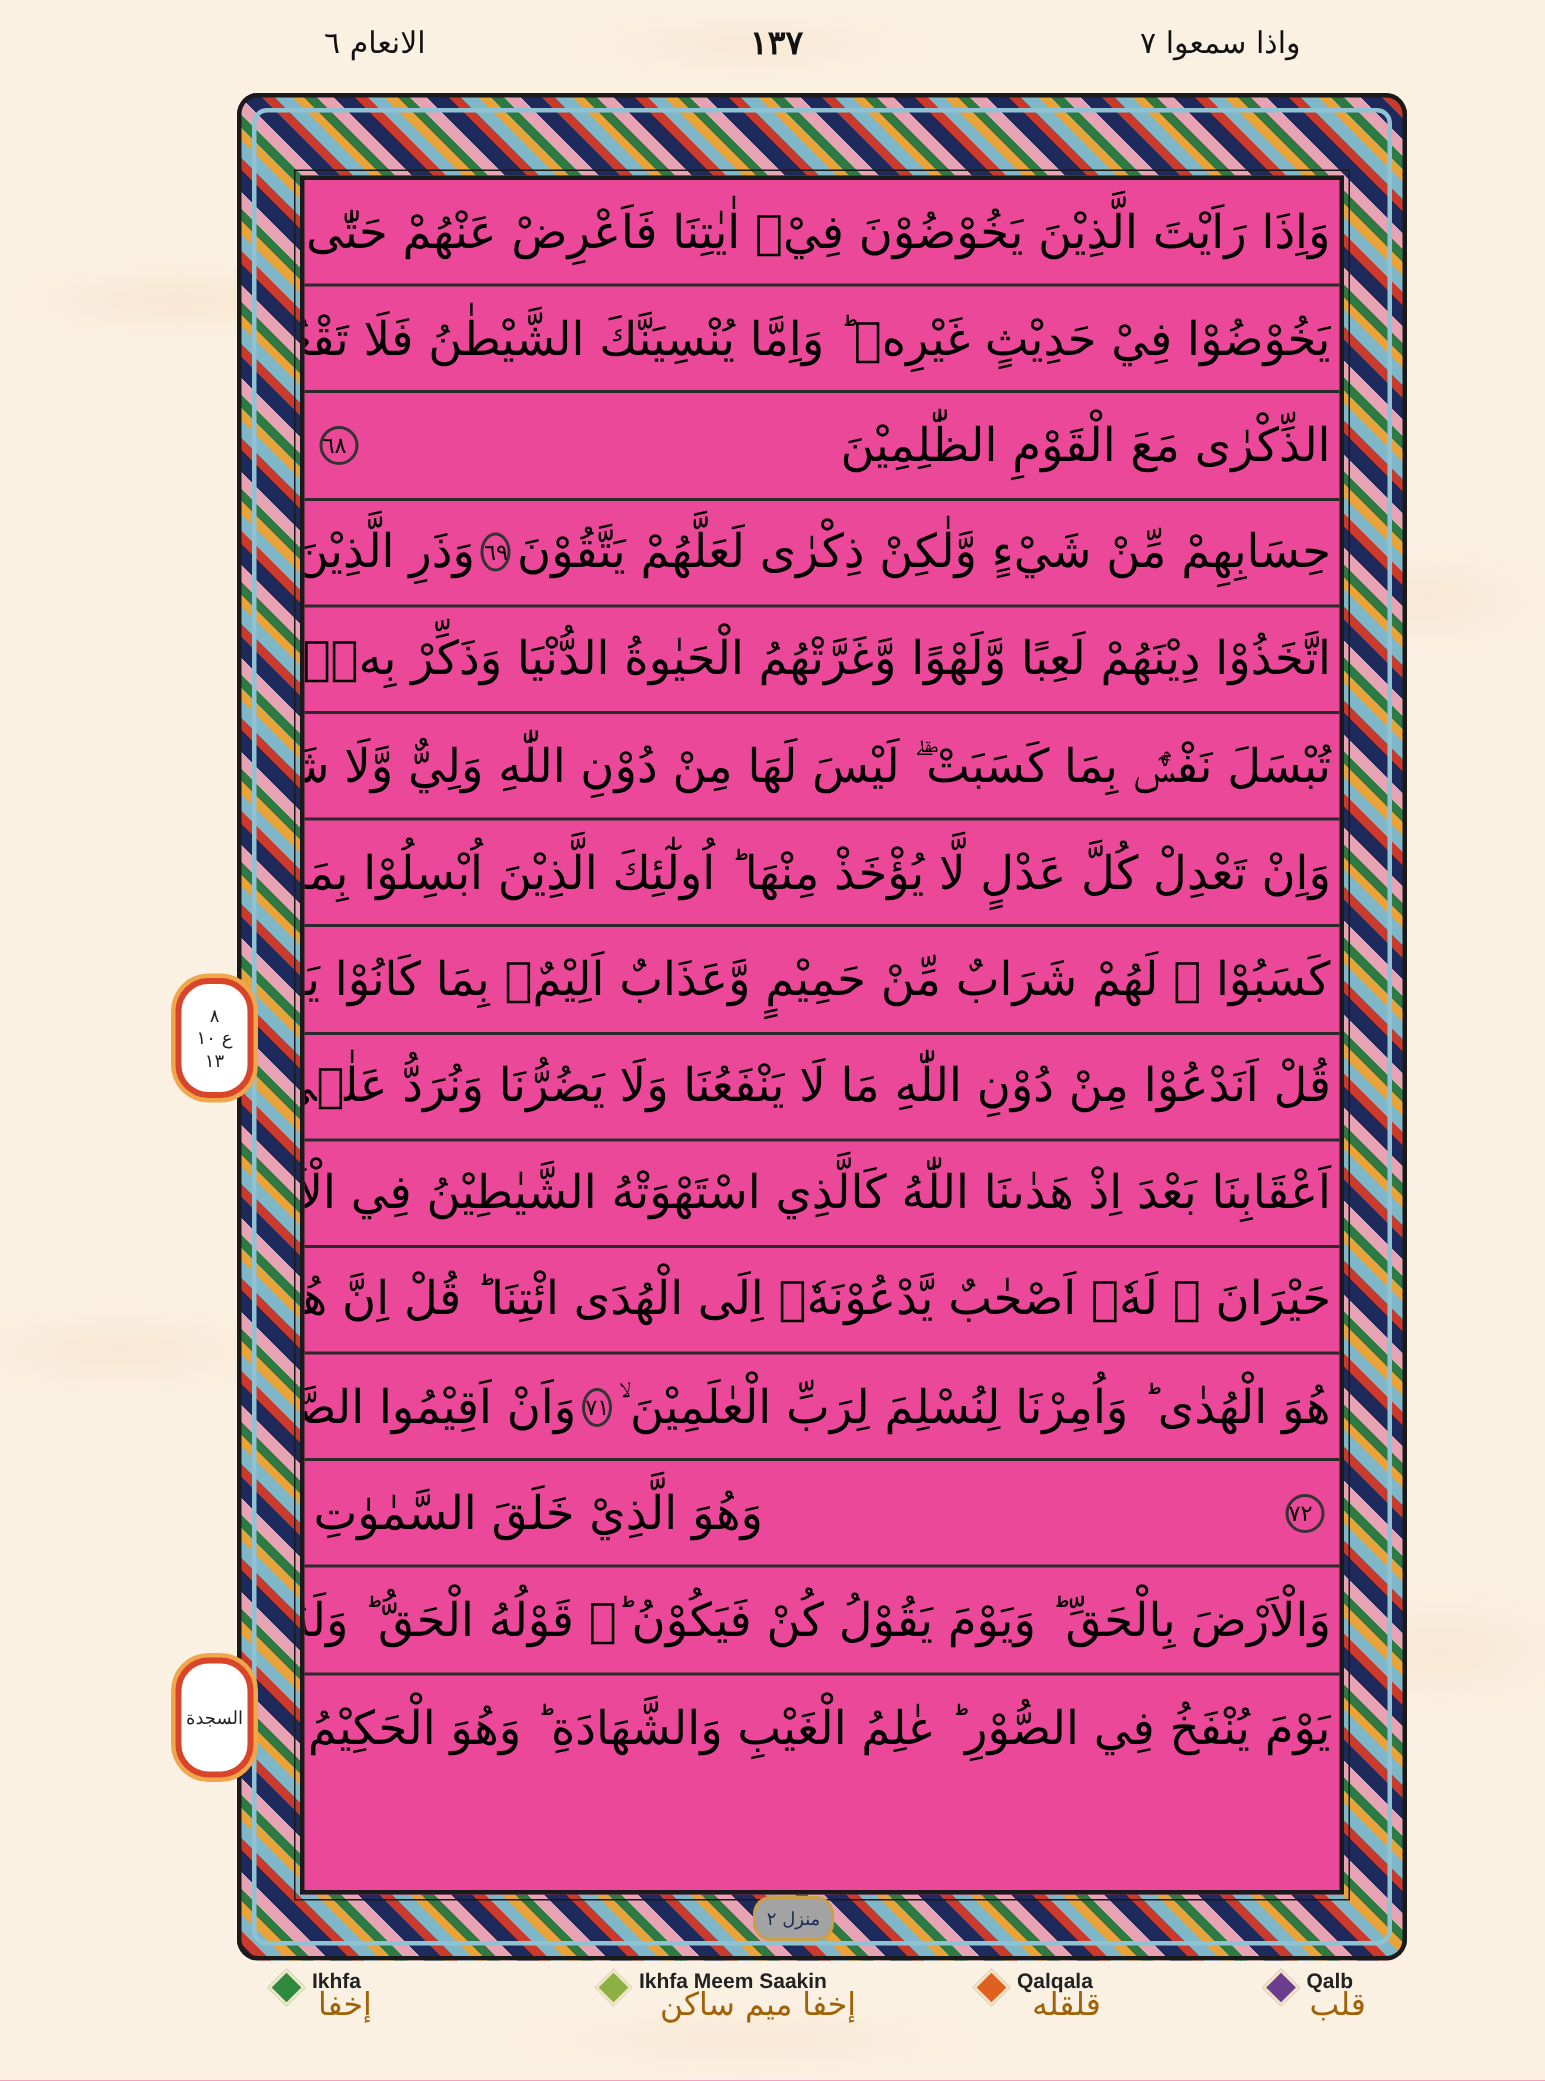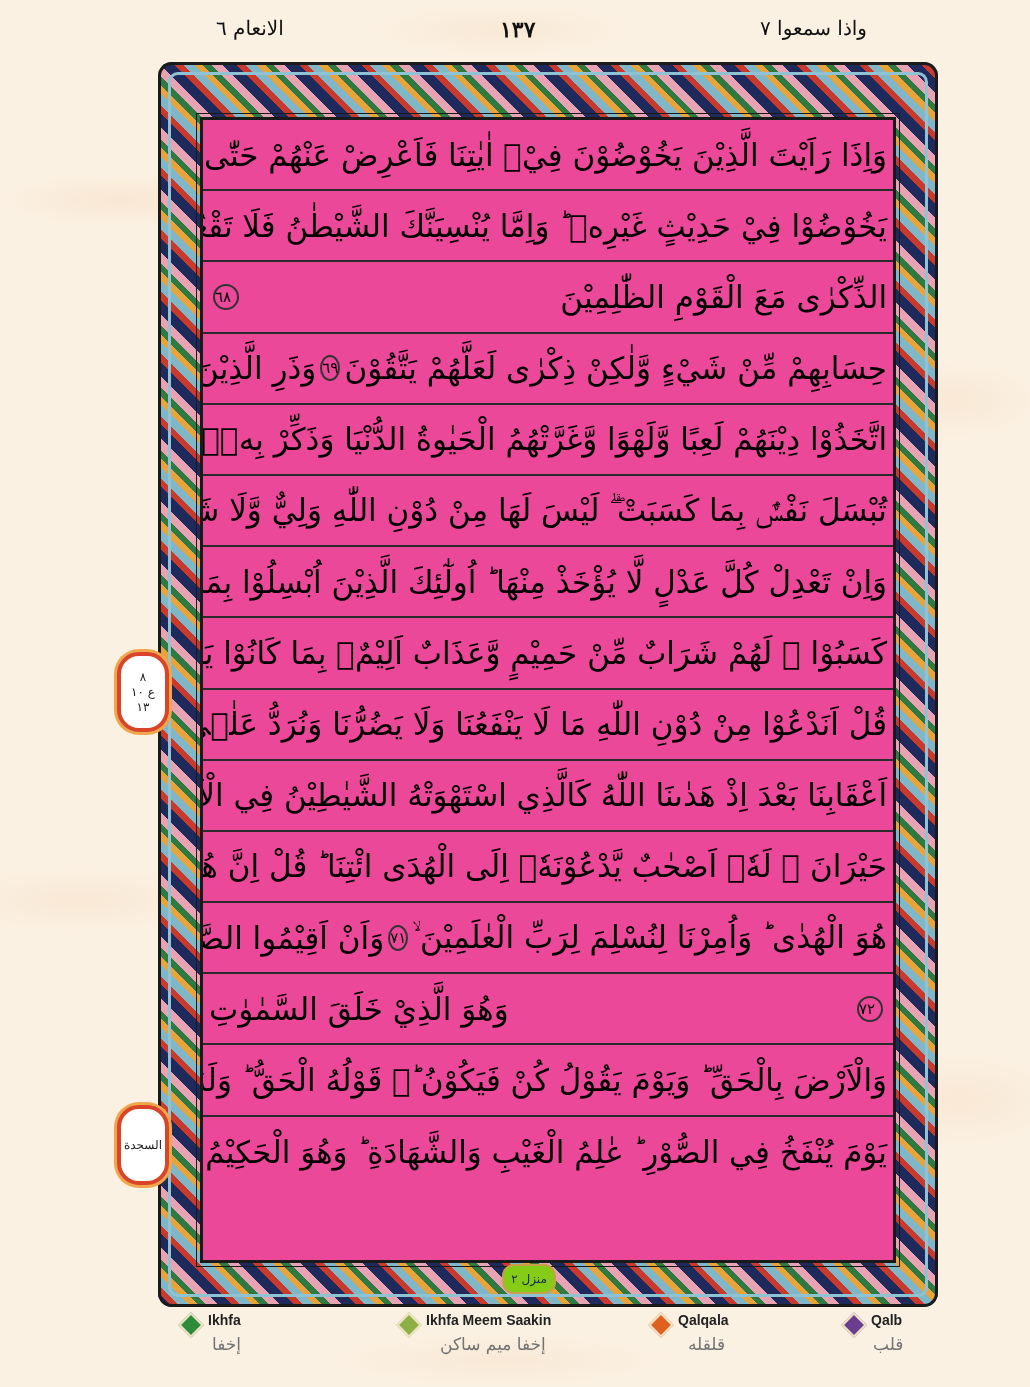--- a/index.html
+++ b/index.html
@@ -51,21 +51,21 @@
   .line:last-child { border-bottom:none; }
   .line .txt { display:block; width:100%; text-align:justify; text-align-last:justify; }
   .ayah {
     display:inline-block; font-size:15px; border:2px solid #333; border-radius:50%;
     width:22px; height:22px; line-height:22px; text-align:left; vertical-align:middle;
     margin:0 4px;
   }
 
   .manzil {
     position:absolute; left:502px; top:1264px; width:50px; height:26px;
-    background:#84cc16; border:2px solid #c9a04a; border-radius:12px;
+    background:#a3a3a3; border:2px solid #c9a04a; border-radius:12px;
     font-size:12px; text-align:center; line-height:26px; direction:rtl; color:#1a2a55;
   }
   .marker {
     position:absolute; left:117px; width:44px; height:72px;
     background:#fff; border:4px solid #d9452b; border-radius:22px;
     box-shadow:0 0 0 3px #f0a64a;
     font-family:"DejaVu Serif", serif; font-size:12px; color:#222;
     display:flex; flex-direction:column; align-items:center; justify-content:center;
     line-height:15px; direction:rtl;
   }
@@ -78,22 +78,22 @@
   .leg-item { position:absolute; top:2px; }
   .diamond {
     position:absolute; left:0; top:4px; width:14px; height:14px;
     transform:rotate(45deg); border:2px solid #f1e3c6;
   }
   .leg-en {
     position:absolute; left:26px; top:0; font-family:"Liberation Sans", sans-serif;
     font-weight:bold; font-size:14px; color:#222; white-space:nowrap;
   }
   .leg-ar {
-    position:absolute; top:22px; font-family:"DejaVu Serif", serif;
-    font-size:17px; color:#737373; direction:rtl; white-space:nowrap;
+    position:absolute; top:12px; font-family:"DejaVu Serif", serif;
+    font-size:21px; color:#a16207; direction:rtl; white-space:nowrap;
   }
 </style>
 </head>
 <body>
 
 <div class="header">
   <span class="hdr-left">الانعام ٦</span>
   <span class="hdr-center">١٣٧</span>
   <span class="hdr-right">واذا سمعوا ٧</span>
 </div>

